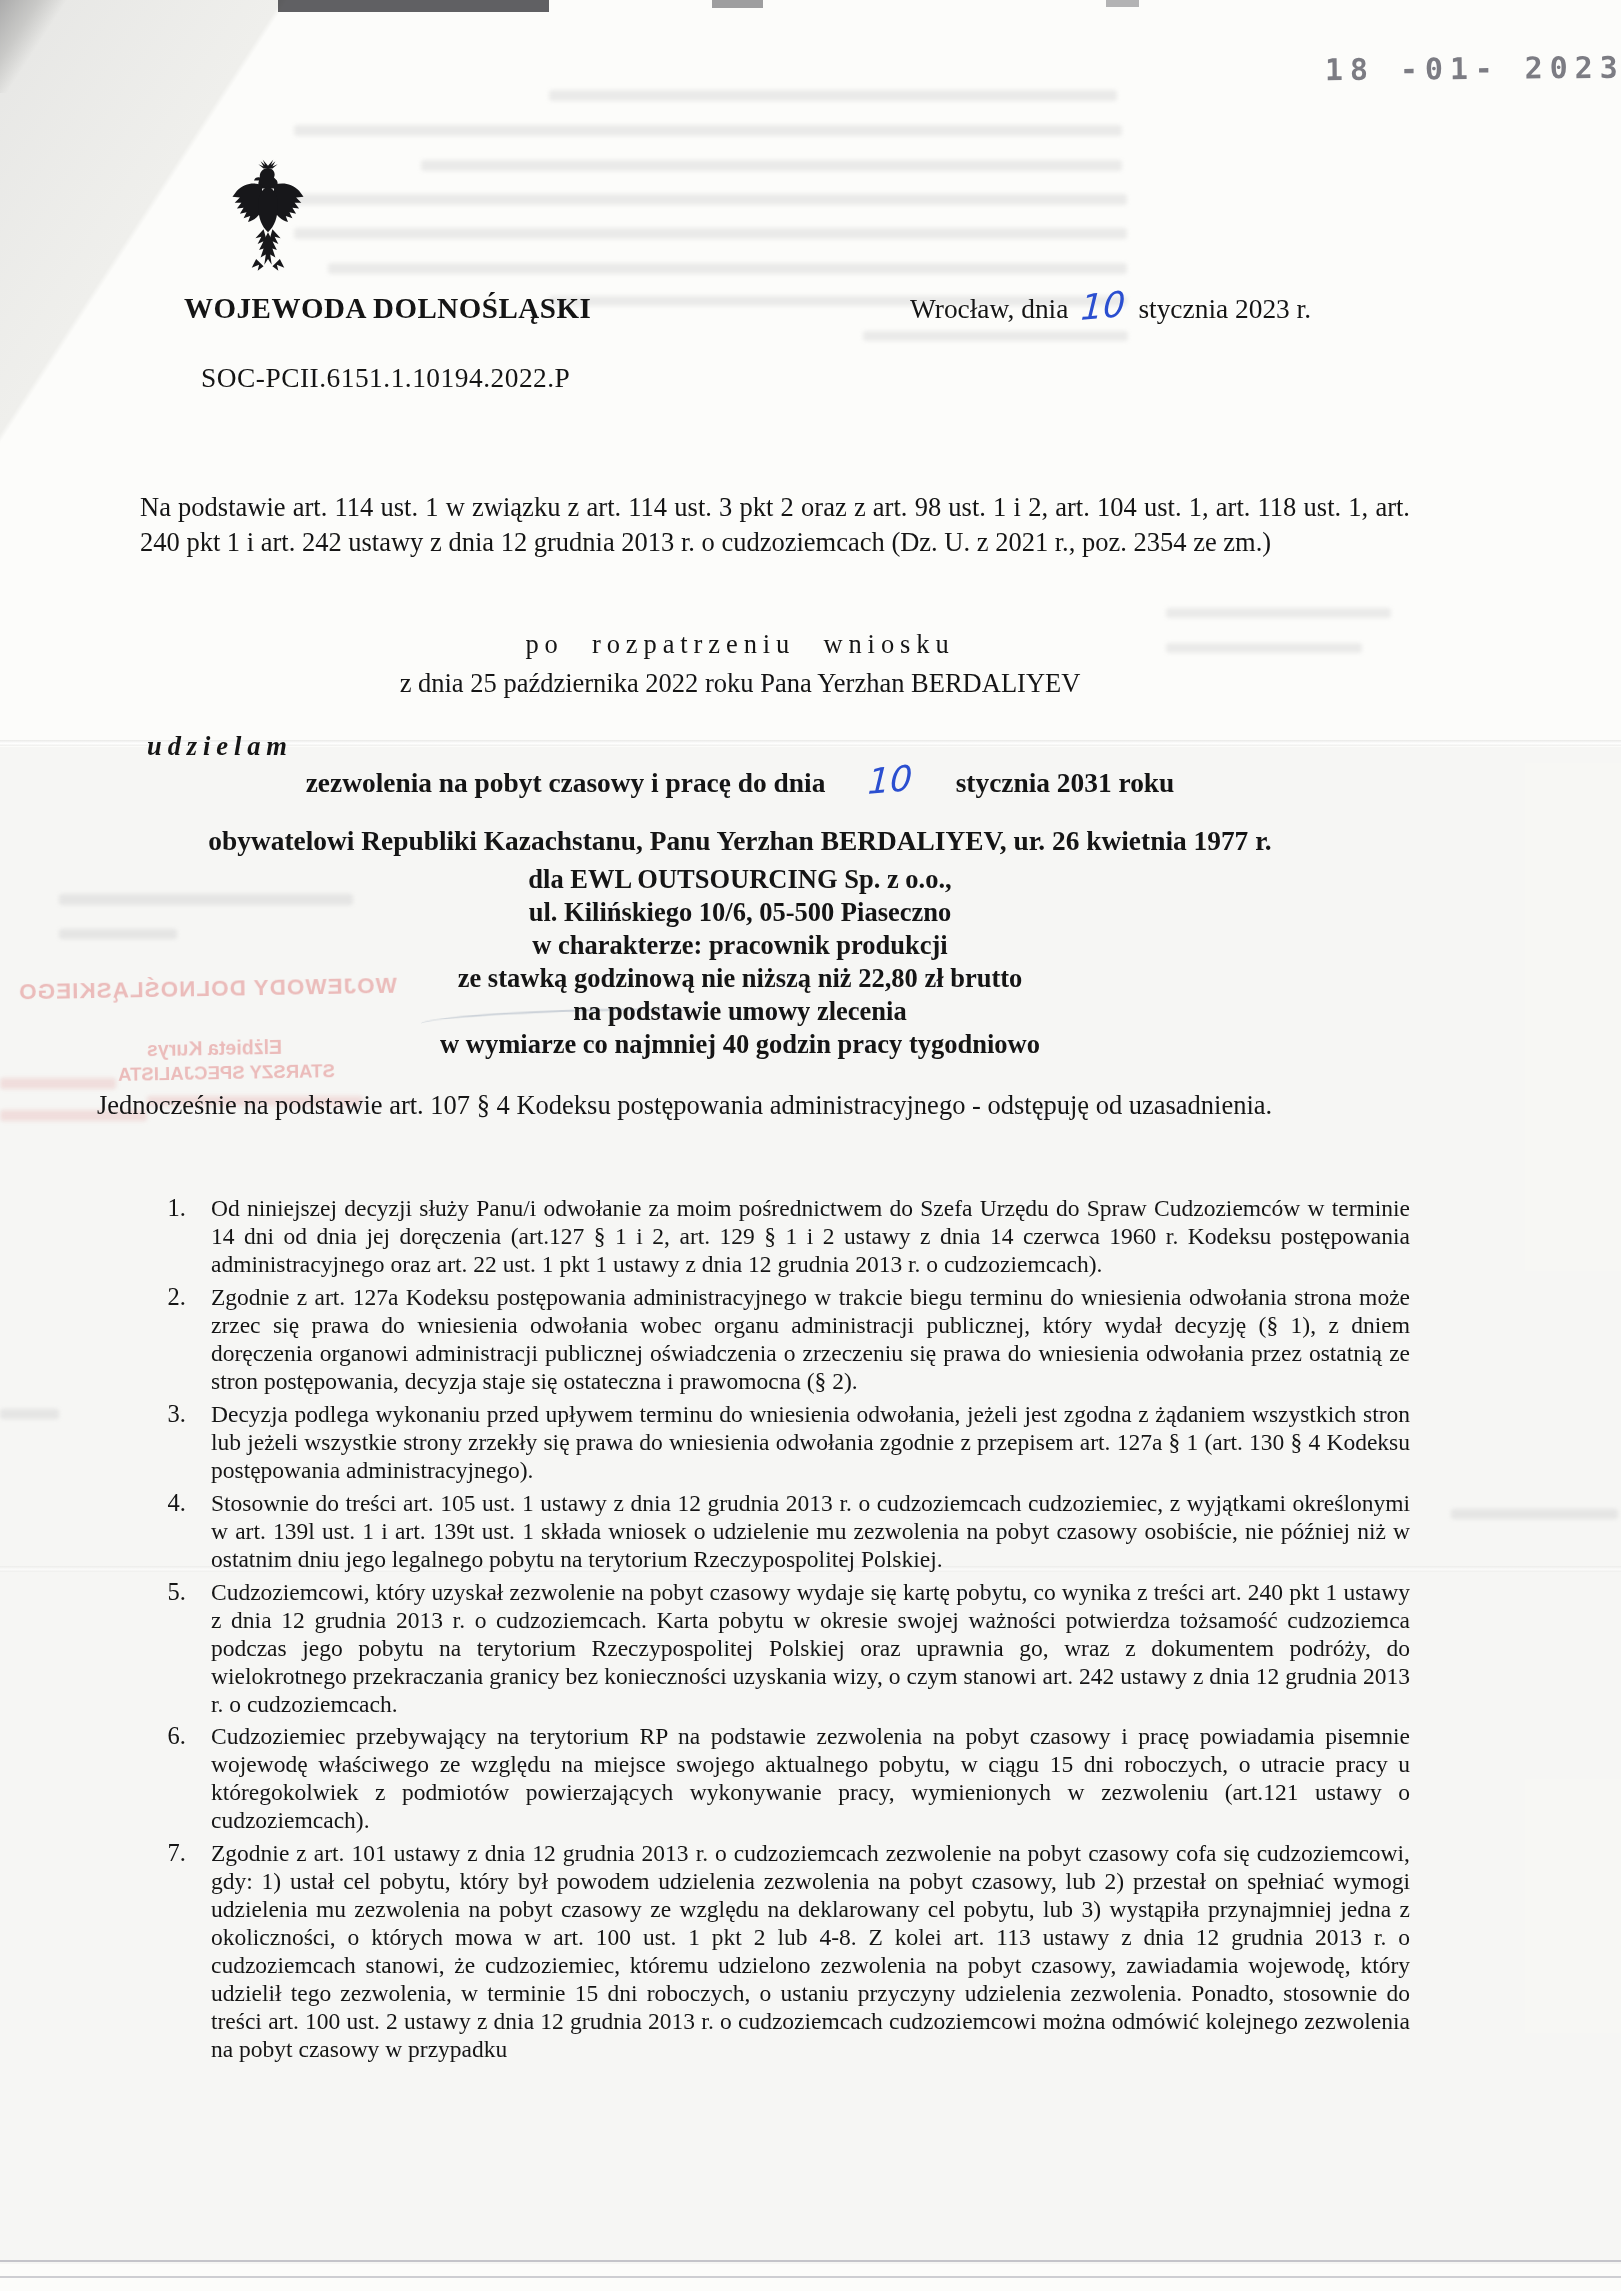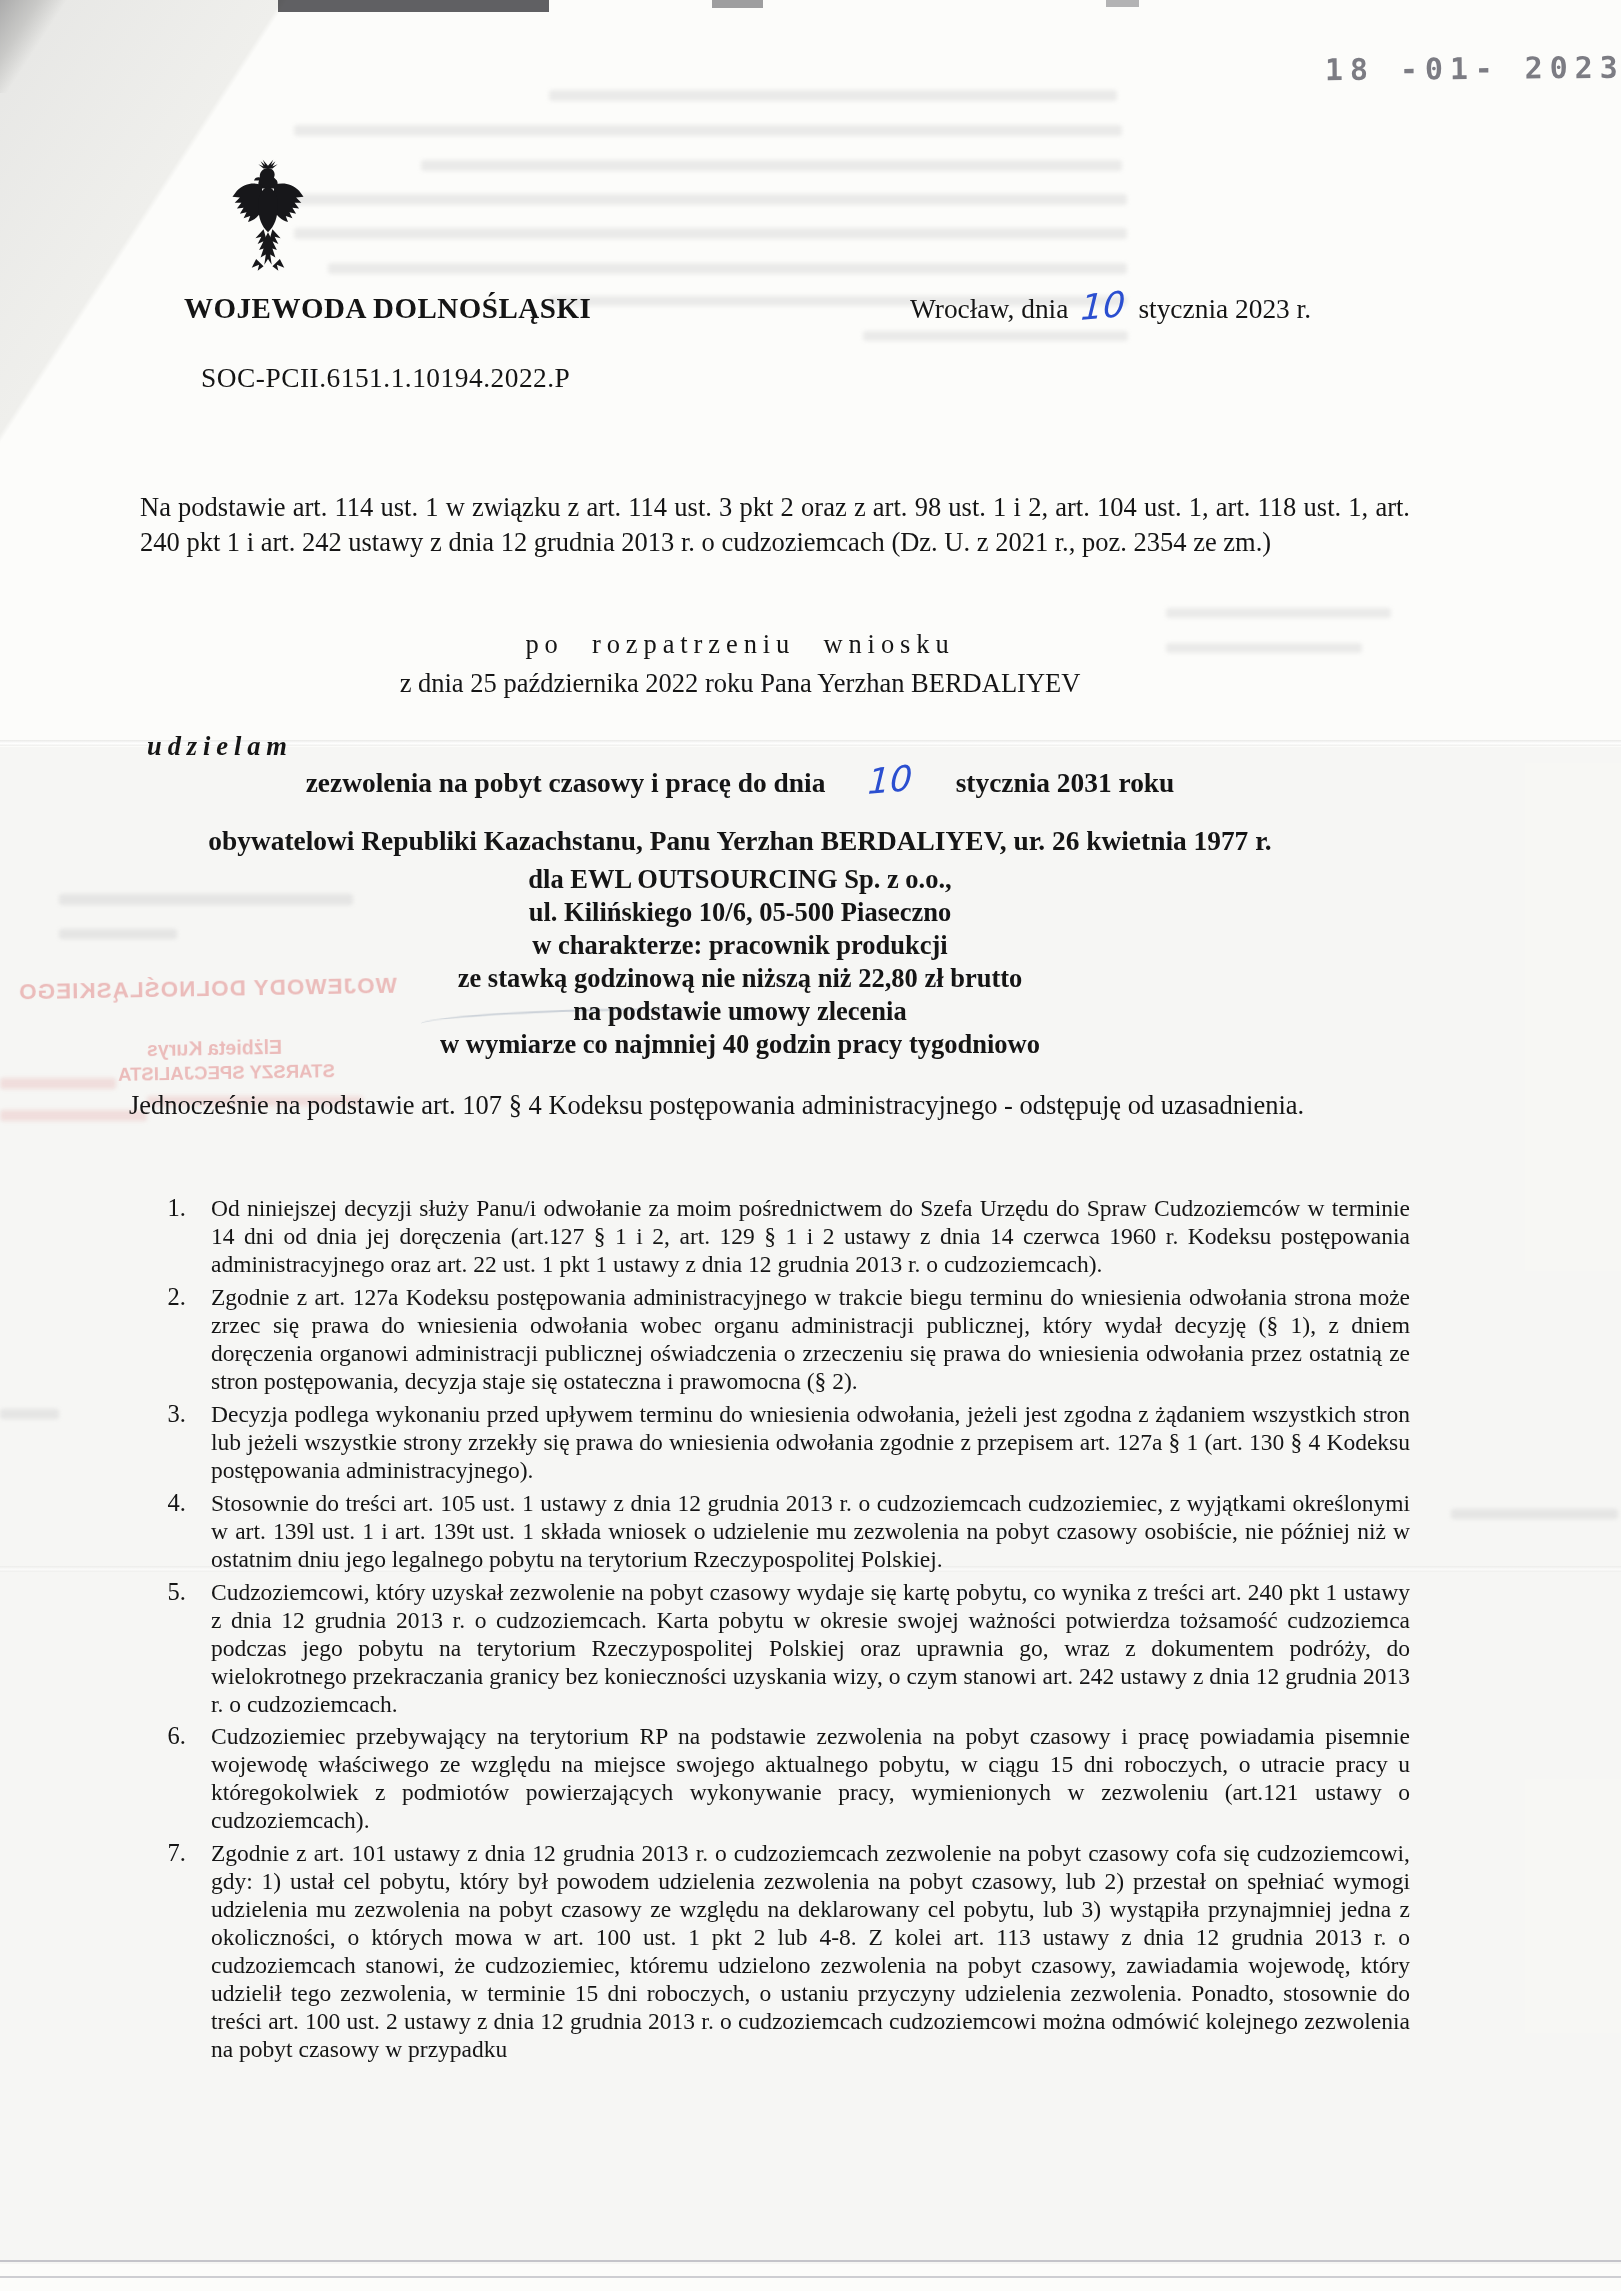--- a/index.html
+++ b/index.html
@@ -64,21 +64,21 @@
   .cons2{position:absolute;left:147px;top:668px;width:1186px;text-align:center;font-size:26.5px;}
   .grant-verb{position:absolute;left:147px;top:731px;width:1186px;text-align:left;
     font-size:26.5px;font-weight:bold;letter-spacing:5.9px;font-style:italic;}
   .grant1{position:absolute;left:147px;top:768px;width:1186px;text-align:center;
     font-size:27.4px;font-weight:bold;}
   .grant1 .gap{display:inline-block;width:37px;}
   .grant2{position:absolute;left:147px;top:806px;width:1186px;text-align:center;
     font-size:27.4px;font-weight:bold;margin-top:20px;}
   .employer{position:absolute;left:147px;top:863px;width:1186px;text-align:center;
     font-size:26.5px;font-weight:bold;line-height:33px;}
-  .waiver{position:absolute;left:129px;top:1090px;width:1299px;font-size:26.5px;}
+  .waiver{position:absolute;left:97px;top:1090px;width:1299px;font-size:26.5px;}
   .pouczenie-h{position:absolute;left:140px;top:1155px;width:1268px;text-align:center;
     font-size:25.5px;font-weight:bold;letter-spacing:6.9px;}
   
   .plist{position:absolute;left:140px;top:1194px;width:1270px;list-style:none;margin:0;padding:0;}
   .plist li{position:relative;padding-left:71px;margin:0 0 4.9px 0;
     font-size:23.5px;line-height:28px;text-align:justify;}
   .plist .num{position:absolute;left:27.4px;top:0;font-size:24.5px;}
 </style>
 </head>
 <body>

